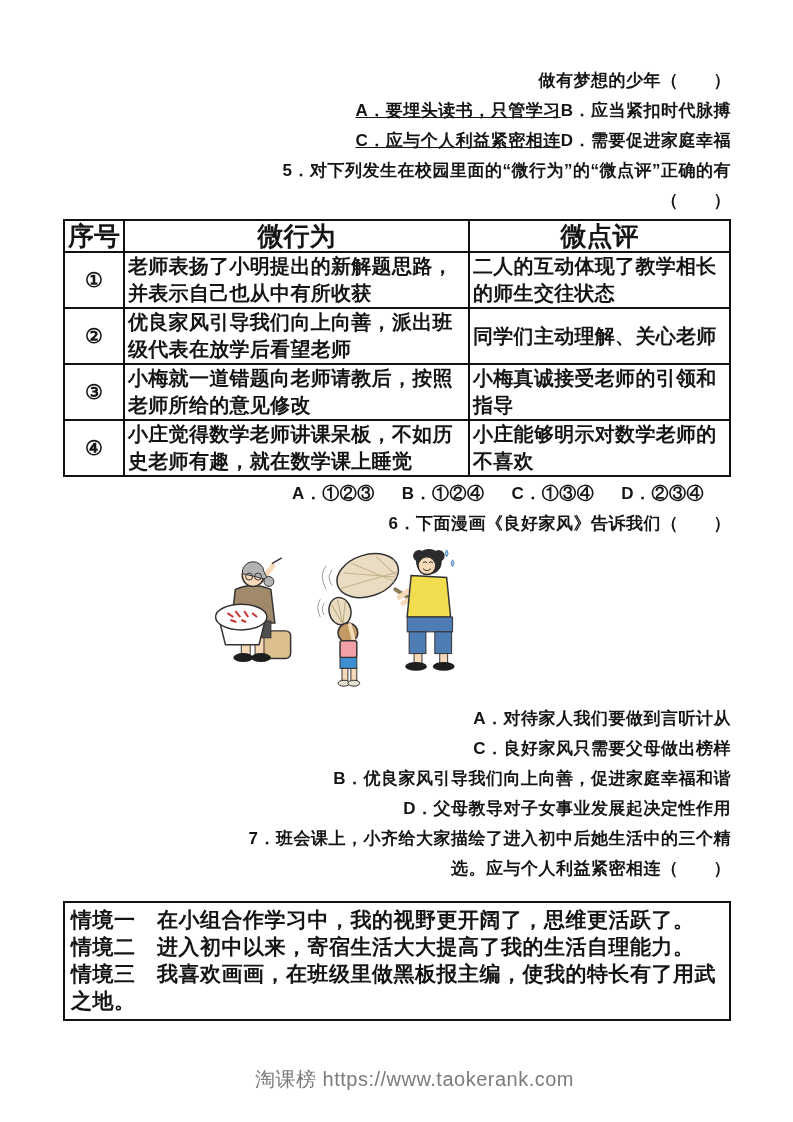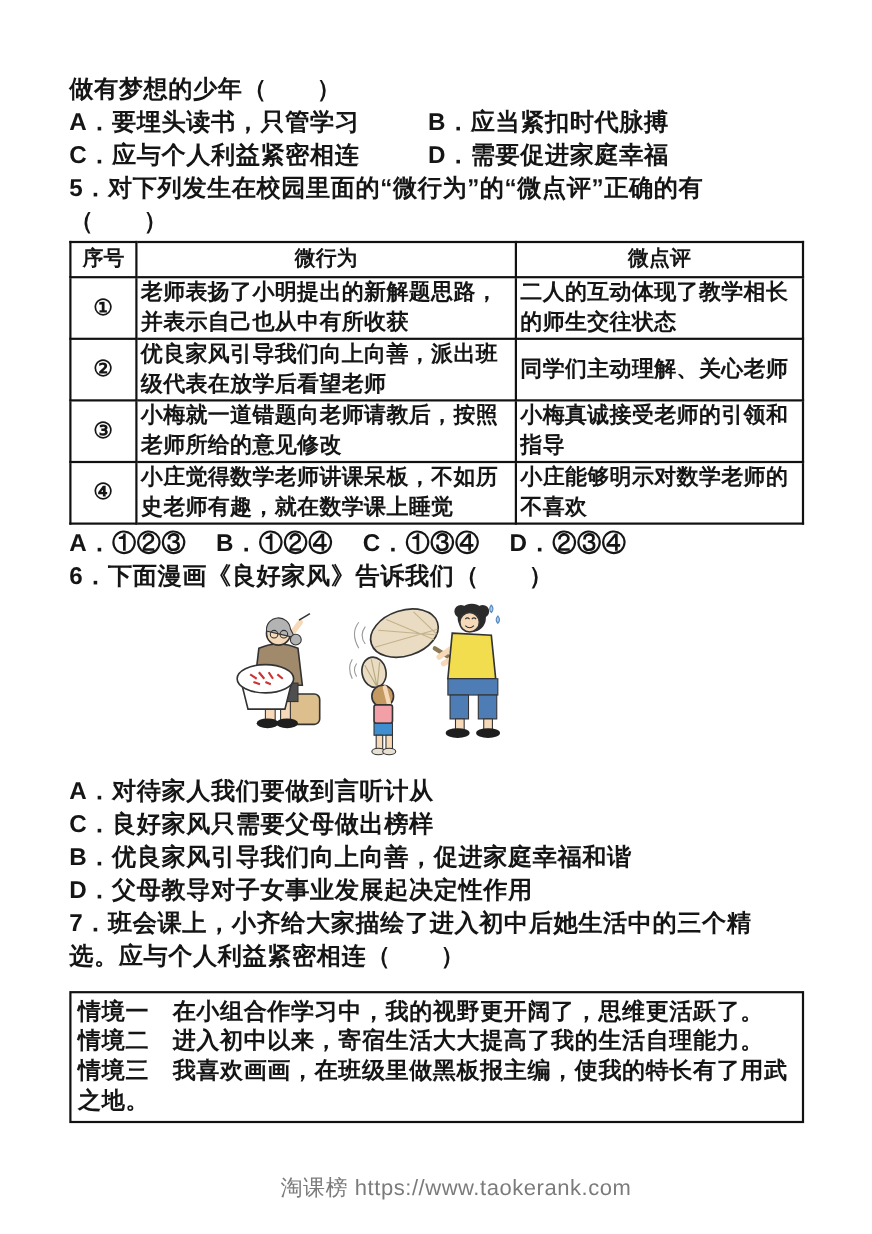--- a/index.html
+++ b/index.html
@@ -1,23 +1,23 @@
 <!DOCTYPE html>
 <html><head>
 <meta charset="utf-8">
 <style>
   html,body{margin:0;padding:0;background:#ffffff;}
   .page{position:relative;width:793px;height:1122px;background:#ffffff;overflow:hidden;
         font-family:"Liberation Sans",sans-serif;color:#151515;}
   .content{position:absolute;left:63px;top:66px;width:668px;}
-  .line{margin:0;font-size:22px;line-height:30px;font-weight:600;letter-spacing:0.5px;}
-  .opt-left{display:inline-block;width:326px;}
+  .line{margin:0;font-size:17px;line-height:30px;font-weight:600;letter-spacing:0.5px;text-align:right;}
+  .opt-left{display:inline-block;width:326px;text-decoration:underline;}
   table.qtable{border-collapse:collapse;width:100%;margin:3px 0 2px 0;table-layout:fixed;}
   table.qtable th,table.qtable td{border:2px solid #111;font-weight:600;padding:0 3px;vertical-align:middle;}
-  table.qtable th{font-size:19px;line-height:26px;text-align:center;padding:2px 3px;}
+  table.qtable th{font-size:26px;line-height:26px;text-align:center;padding:2px 3px;}
   table.qtable td{font-size:20px;line-height:27px;letter-spacing:0.3px;}
   col.c-no{width:60px;}
   col.c-beh{width:345px;}
   td.no{text-align:center;font-size:22px;}
   .answers span{margin-right:27px;}
   .cartoon-wrap{margin:3px 0 4px 128px;width:300px;height:158px;}
   .scenario-box{border:2px solid #111;padding:3px 6px 5px 6px;margin-top:17px;}
   .scenario-box p{margin:0;font-size:21px;line-height:27px;font-weight:600;letter-spacing:0.5px;}
   .footer{position:absolute;left:0;right:0;top:1066px;text-align:center;
           font-size:20px;font-weight:400;letter-spacing:0.5px;padding-left:36px;}

